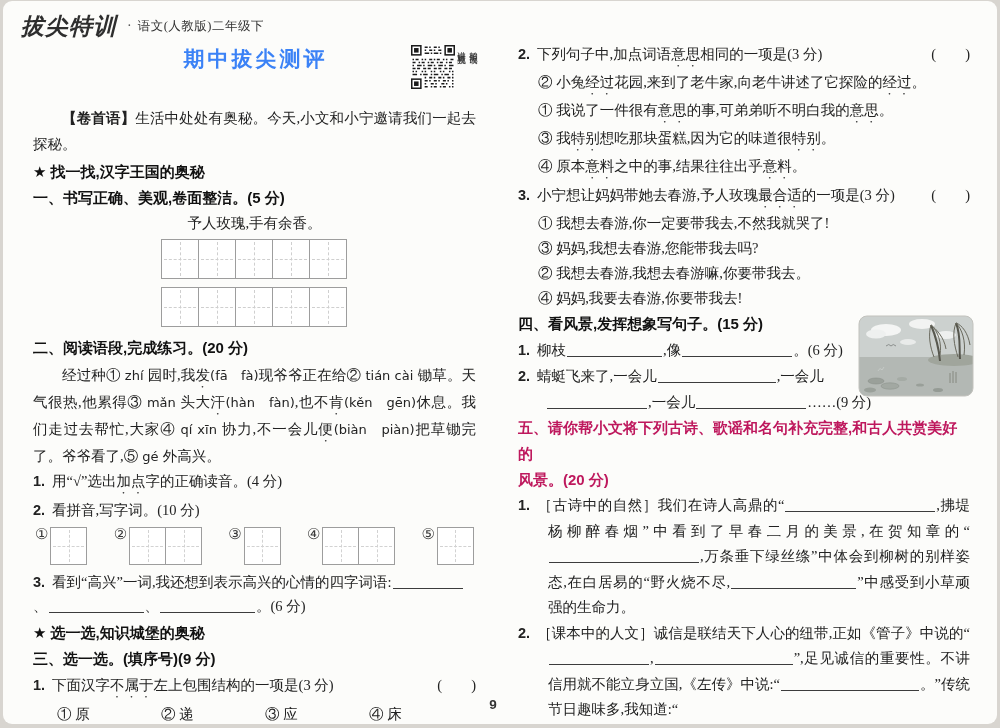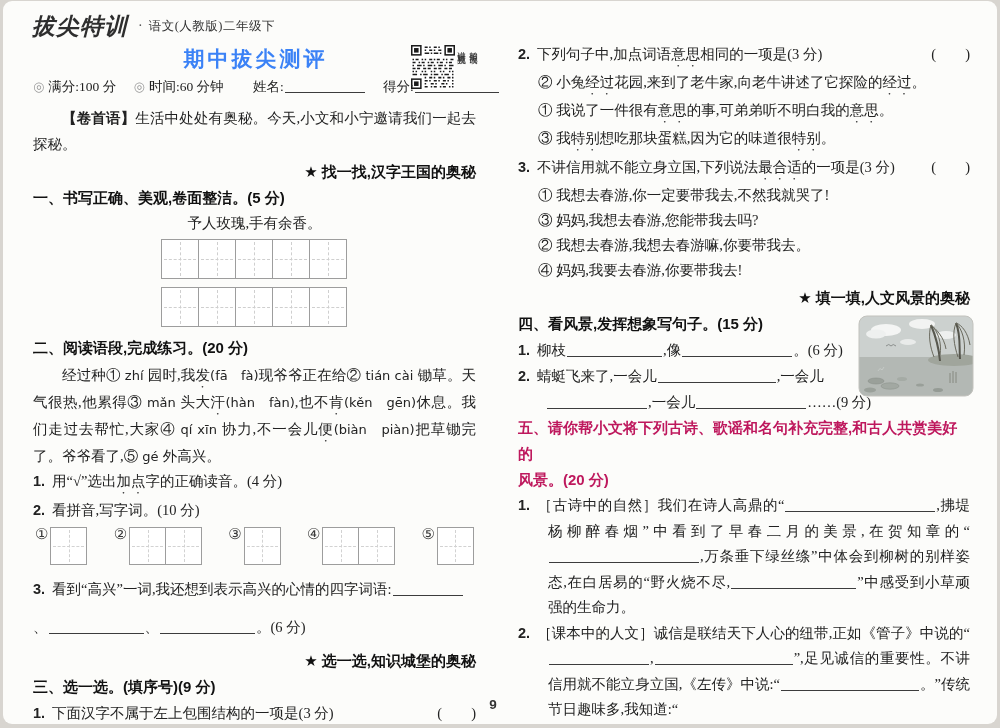--- a/index.html
+++ b/index.html
@@ -5,41 +5,41 @@
   html,body{margin:0;padding:0;}
   body{
     width:1000px;height:728px;position:relative;
     background:#d8d5d0;
     font-family:"Liberation Serif","DejaVu Serif",serif;
     color:#222;font-size:14.5px;
     -webkit-font-smoothing:antialiased;
   }
   .paper{position:absolute;left:3px;top:1px;right:3px;bottom:4px;background:#fcfcfa;border-radius:9px;overflow:hidden;}
   
-  .brand-row{position:absolute;left:18px;top:10px;white-space:nowrap;margin-left:11px;}
+  .brand-row{position:absolute;left:18px;top:10px;white-space:nowrap;}
   .brand{font-family:"Liberation Sans","DejaVu Sans",sans-serif;font-weight:800;font-size:23px;color:#2e2e2e;font-style:italic;letter-spacing:1px;}
   .brand-sep{color:#555;font-size:14px;margin:0 6px 0 10px;vertical-align:4px;}
   .course{font-size:12.5px;color:#333;vertical-align:4px;letter-spacing:.5px;}
   .title{position:absolute;left:0;top:44px;width:505px;margin:0;text-align:center;
     font-size:21px;font-weight:bold;letter-spacing:3px;color:#3b82f6;}
   .meta{position:absolute;left:30px;top:76px;width:445px;font-size:13.5px;white-space:nowrap;}
   .bullet{color:#9a9a9a;font-size:13px;margin-right:4px;}
   .meta .gap{display:inline-block;width:14px;}
   .meta .gap2{display:inline-block;width:26px;}
   .qr-wrap{position:absolute;left:408px;top:44px;display:flex;align-items:flex-start;}
   .qr{width:44px;height:44px;display:block;}
   .qr-cap{writing-mode:vertical-rl;font-size:8.5px;line-height:10px;letter-spacing:1.5px;color:#333;height:44px;margin-left:2px;font-family:"Liberation Sans","DejaVu Sans",sans-serif;}
   
   .col{position:absolute;top:0;}
   .colL{left:30px;top:104px;width:443px;}
   .colR{left:515px;top:40px;width:452px;}
   p{margin:0;}
   .intro{line-height:26px;text-indent:2em;text-align:justify;}
   .intro .lbl{font-weight:bold;}
-  .star{text-align:right;font-weight:bold;font-size:15px;line-height:26px;margin-top:2px;font-family:"Liberation Sans","DejaVu Sans",sans-serif;color:#111;}
+  .star{text-align:left;font-weight:bold;font-size:15px;line-height:26px;margin-top:2px;font-family:"Liberation Sans","DejaVu Sans",sans-serif;color:#111;}
   .shead{font-weight:bold;font-size:15px;line-height:26px;font-family:"Liberation Sans","DejaVu Sans",sans-serif;color:#111;}
   .copyline{text-align:center;line-height:24px;}
   
   .gridwrap{margin:4px 0 5px 0;}
   .trow{display:flex;justify-content:center;margin-bottom:8px;}
   .tian{width:36px;height:38px;border:1px solid #9d9d9d;margin-left:-1px;position:relative;background:#fff;}
   .tian::before{content:"";position:absolute;left:50%;top:2px;bottom:2px;border-left:1px dashed #cfcfcf;}
   .tian::after{content:"";position:absolute;top:50%;left:2px;right:2px;border-top:1px dashed #cfcfcf;}
   .passage{line-height:23px;text-indent:2em;text-align:justify;margin-top:3px;font-size:14.5px;}
   .py{font-family:"DejaVu Sans","Liberation Sans",sans-serif;font-size:13px;}
@@ -114,26 +114,20 @@
         <line x1="9" y1="21.5" x2="28" y2="21.5" stroke-dasharray="1 2 2 1"></line>
         <line x1="9" y1="23.5" x2="28" y2="23.5" stroke-dasharray="2 1 1 2"></line>
         <line x1="9" y1="25.5" x2="28" y2="25.5" stroke-dasharray="1 3 2 1"></line>
         <line x1="9" y1="27.5" x2="28" y2="27.5" stroke-dasharray="2 2 1 1"></line>
       </g>
     </svg>
     <span class="qr-cap">讲解视频</span>
     <span class="qr-cap">拍照批改</span>
   </div>
 
-  <div class="meta">
-    <span class="bullet">◎</span><span>满分:100 分</span><span class="gap"></span>
-    <span class="bullet">◎</span><span>时间:60 分钟</span><span class="gap2"></span>
-    <span>姓名:</span><span class="bl w80"></span><span class="gap"></span>
-    <span>得分:</span><span class="bl w84"></span>
-  </div>
 
   <div class="col colL">
 
     <p class="intro"><span class="lbl">【卷首语】</span><span>生活中处处有奥秘。今天,小文和小宁邀请我们一起去探秘。</span></p>
 
     <div class="star">★ 找一找,汉字王国的奥秘</div>
 
     <div class="shead">一、书写正确、美观,卷面整洁。(5 分)</div>
     <div class="copyline">予人玫瑰,手有余香。</div>
 
@@ -190,21 +184,21 @@
           </div>
         </div>
       <div class="pygroup">
           <span class="cnum">⑤</span>
           <div class="boxes">
             <div class="pybox"></div>
           </div>
         </div>
     </div>
 
-    <p class="q" style="line-height:38px"><span class="qn">3.</span><span>看到“高兴”一词,我还想到表示高兴的心情的四字词语:</span><span class="bl w70"></span><span>、</span><span class="bl w95"></span><span>、</span><span class="bl w95"></span><span>。(6 分)</span></p>
+    <p class="q" style="line-height:24px"><span class="qn">3.</span><span>看到“高兴”一词,我还想到表示高兴的心情的四字词语:</span><span class="bl w70"></span><span>、</span><span class="bl w95"></span><span>、</span><span class="bl w95"></span><span>。(6 分)</span></p>
 
     <div class="star">★ 选一选,知识城堡的奥秘</div>
 
     <div class="shead">三、选一选。(填序号)(9 分)</div>
 
     <div class="stemrow">
       <p class="stem"><span class="qn">1.</span><span>下面汉字</span><span class="dot">不属于</span><span>左上包围结构的一项是(3 分)</span></p>
       <span class="bracket">(　　)</span>
     </div>
     <div class="optgrid">
@@ -217,31 +211,31 @@
 
   <div class="col colR">
 
     <div class="stemrow">
       <p class="stem"><span class="qn">2.</span><span>下列句子中,加点词语</span><span class="dot">意思</span><span>相同的一项是(3 分)</span></p>
       <span class="bracket">(　　)</span>
     </div>
     <p class="opt"><span>② 小兔</span><span class="dot">经过</span><span>花园,来到了老牛家,向老牛讲述了它探险的</span><span class="dot">经过</span><span>。</span></p>
     <p class="opt"><span>① 我说了一件很有</span><span class="dot">意思</span><span>的事,可弟弟听不明白我的</span><span class="dot">意思</span><span>。</span></p>
     <p class="opt"><span>③ 我</span><span class="dot">特别</span><span>想吃那块蛋糕,因为它的味道很</span><span class="dot">特别</span><span>。</span></p>
+    <p class="opt"><span>④ 原本</span><span class="dot">意料</span><span>之中的事,结果往往出乎</span><span class="dot">意料</span><span>。</span></p>
 
     <div class="stemrow">
-      <p class="stem"><span class="qn">3.</span><span>不讲信用就不能立身立国,下列说法</span><span class="dot">最合适</span><span>的一项是(3 分)</span></p>
+      <p class="stem"><span class="qn">3.</span><span>小宁想让妈妈带她去春游,予人玫瑰</span><span class="dot">最合适</span><span>的一项是(3 分)</span></p>
       <span class="bracket">(　　)</span>
     </div>
     <p class="opt">① 我想去春游,你一定要带我去,不然我就哭了!</p>
     <p class="opt">③ 妈妈,我想去春游,您能带我去吗?</p>
     <p class="opt">② 我想去春游,我想去春游嘛,你要带我去。</p>
     <p class="opt">④ 妈妈,我要去春游,你要带我去!</p>
 
-    <div class="star">★ 填一填,人文风景的奥秘</div>
 
     <div class="sec4">
       <div class="shead tight">四、看风景,发挥想象写句子。(15 分)</div>
       <p class="q tight"><span class="qn">1.</span><span>柳枝</span><span class="bl w95"></span><span>,像</span><span class="bl w110"></span><span>。(6 分)</span></p>
       <p class="q tight"><span class="qn">2.</span><span>蜻蜓飞来了,一会儿</span><span class="bl w118"></span><span>,一会儿</span></p>
       <p class="q ind"><span class="bl w100"></span><span>,一会儿</span><span class="bl w110"></span><span>……(9 分)</span></p>
     </div>
 
     <div class="sec5h">五、请你帮小文将下列古诗、歌谣和名句补充完整,和古人共赏美好的</div>
     <div class="sec5h">风景。(20 分)</div>

